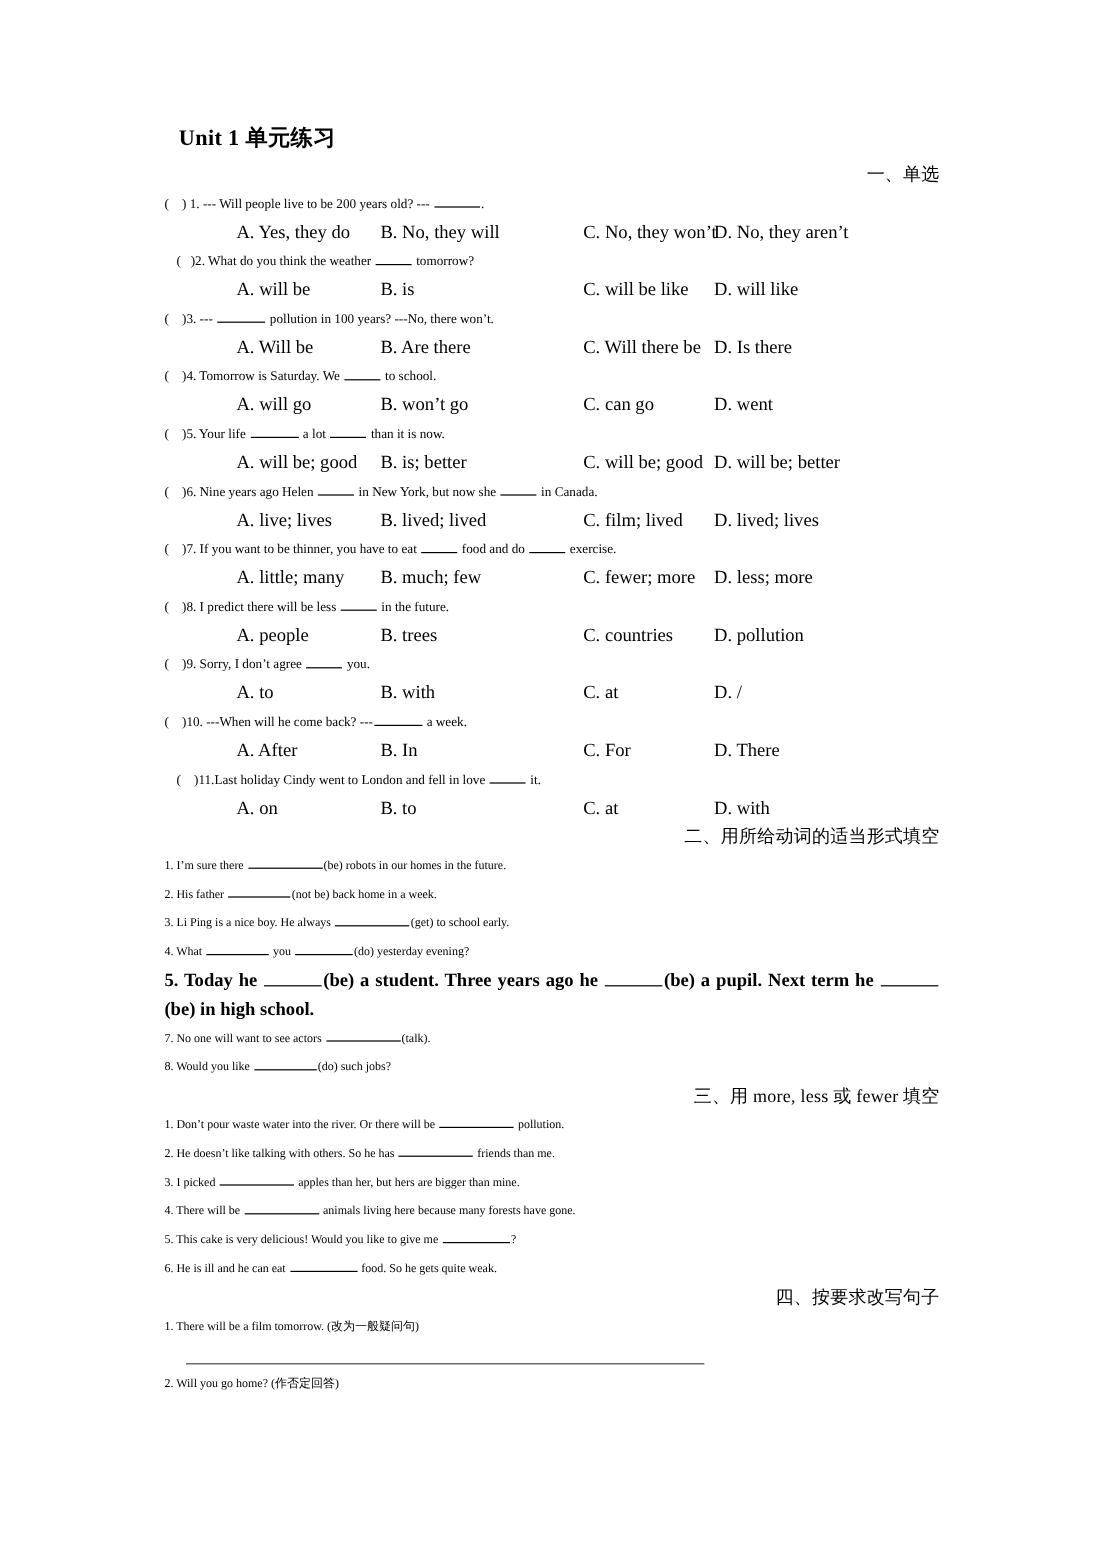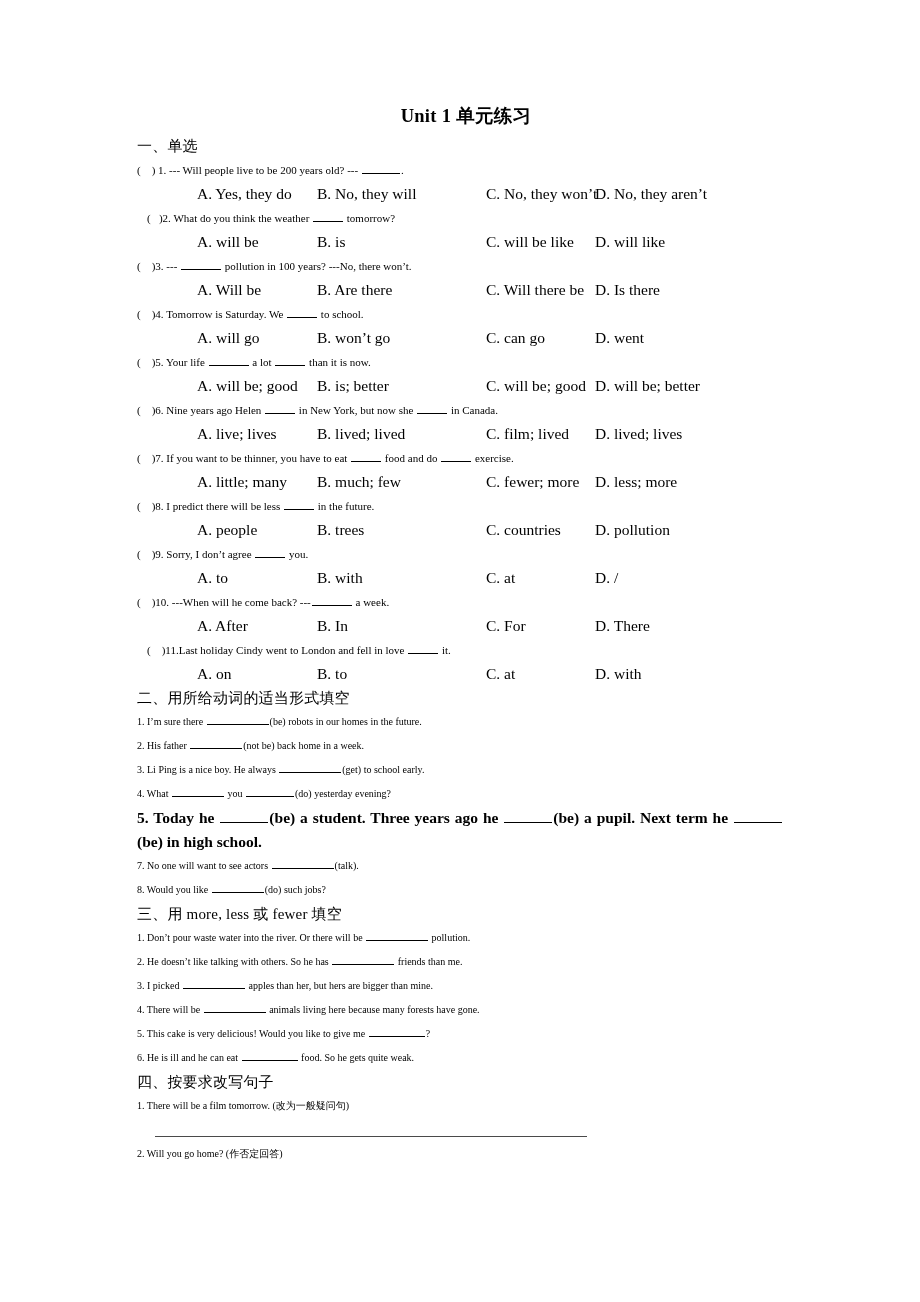--- a/index.html
+++ b/index.html
@@ -25,34 +25,35 @@
     position: absolute;
     left: 137px;
     top: 104px;
     width: 646px;
   }
 
   
   .doc-title {
     font-size: 18.5px;
     font-weight: bold;
-    text-align: center;
+    text-align: left;
     letter-spacing: 0.3px;
     margin: 0 0 6px 0;
     padding-left: 12px;
     line-height: 24px;
   }
 
   
   .sec-head {
     font-size: 15px;
     line-height: 24px;
     margin: 0;
     white-space: pre;
     letter-spacing: 0.2px;
+    text-align: right;
   }
 
   
   .line {
     font-size: 10px;
     line-height: 24px;
     margin: 0;
     white-space: pre;
   }
 

